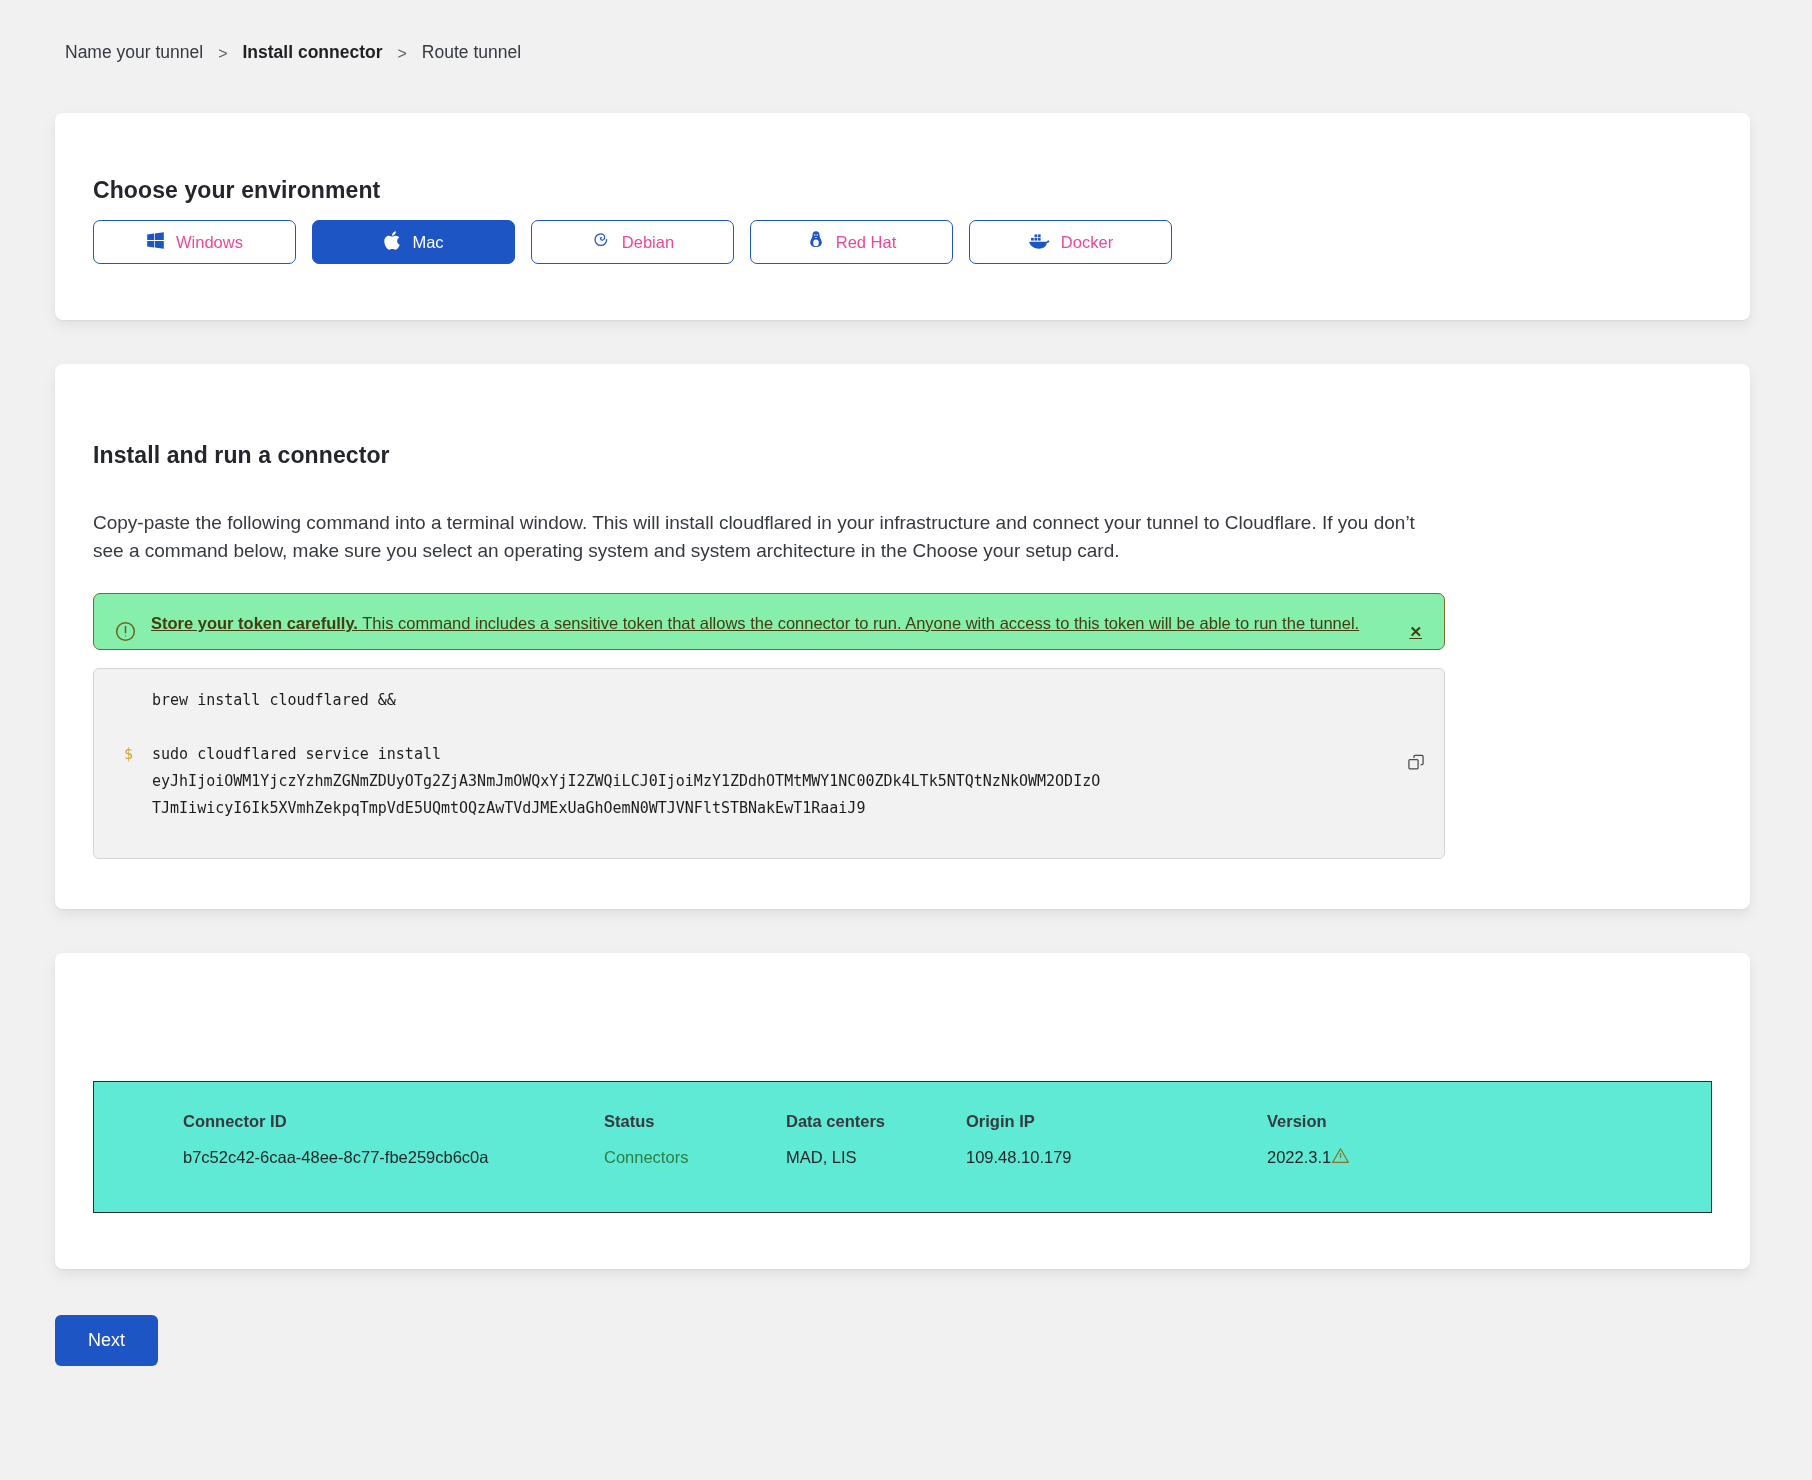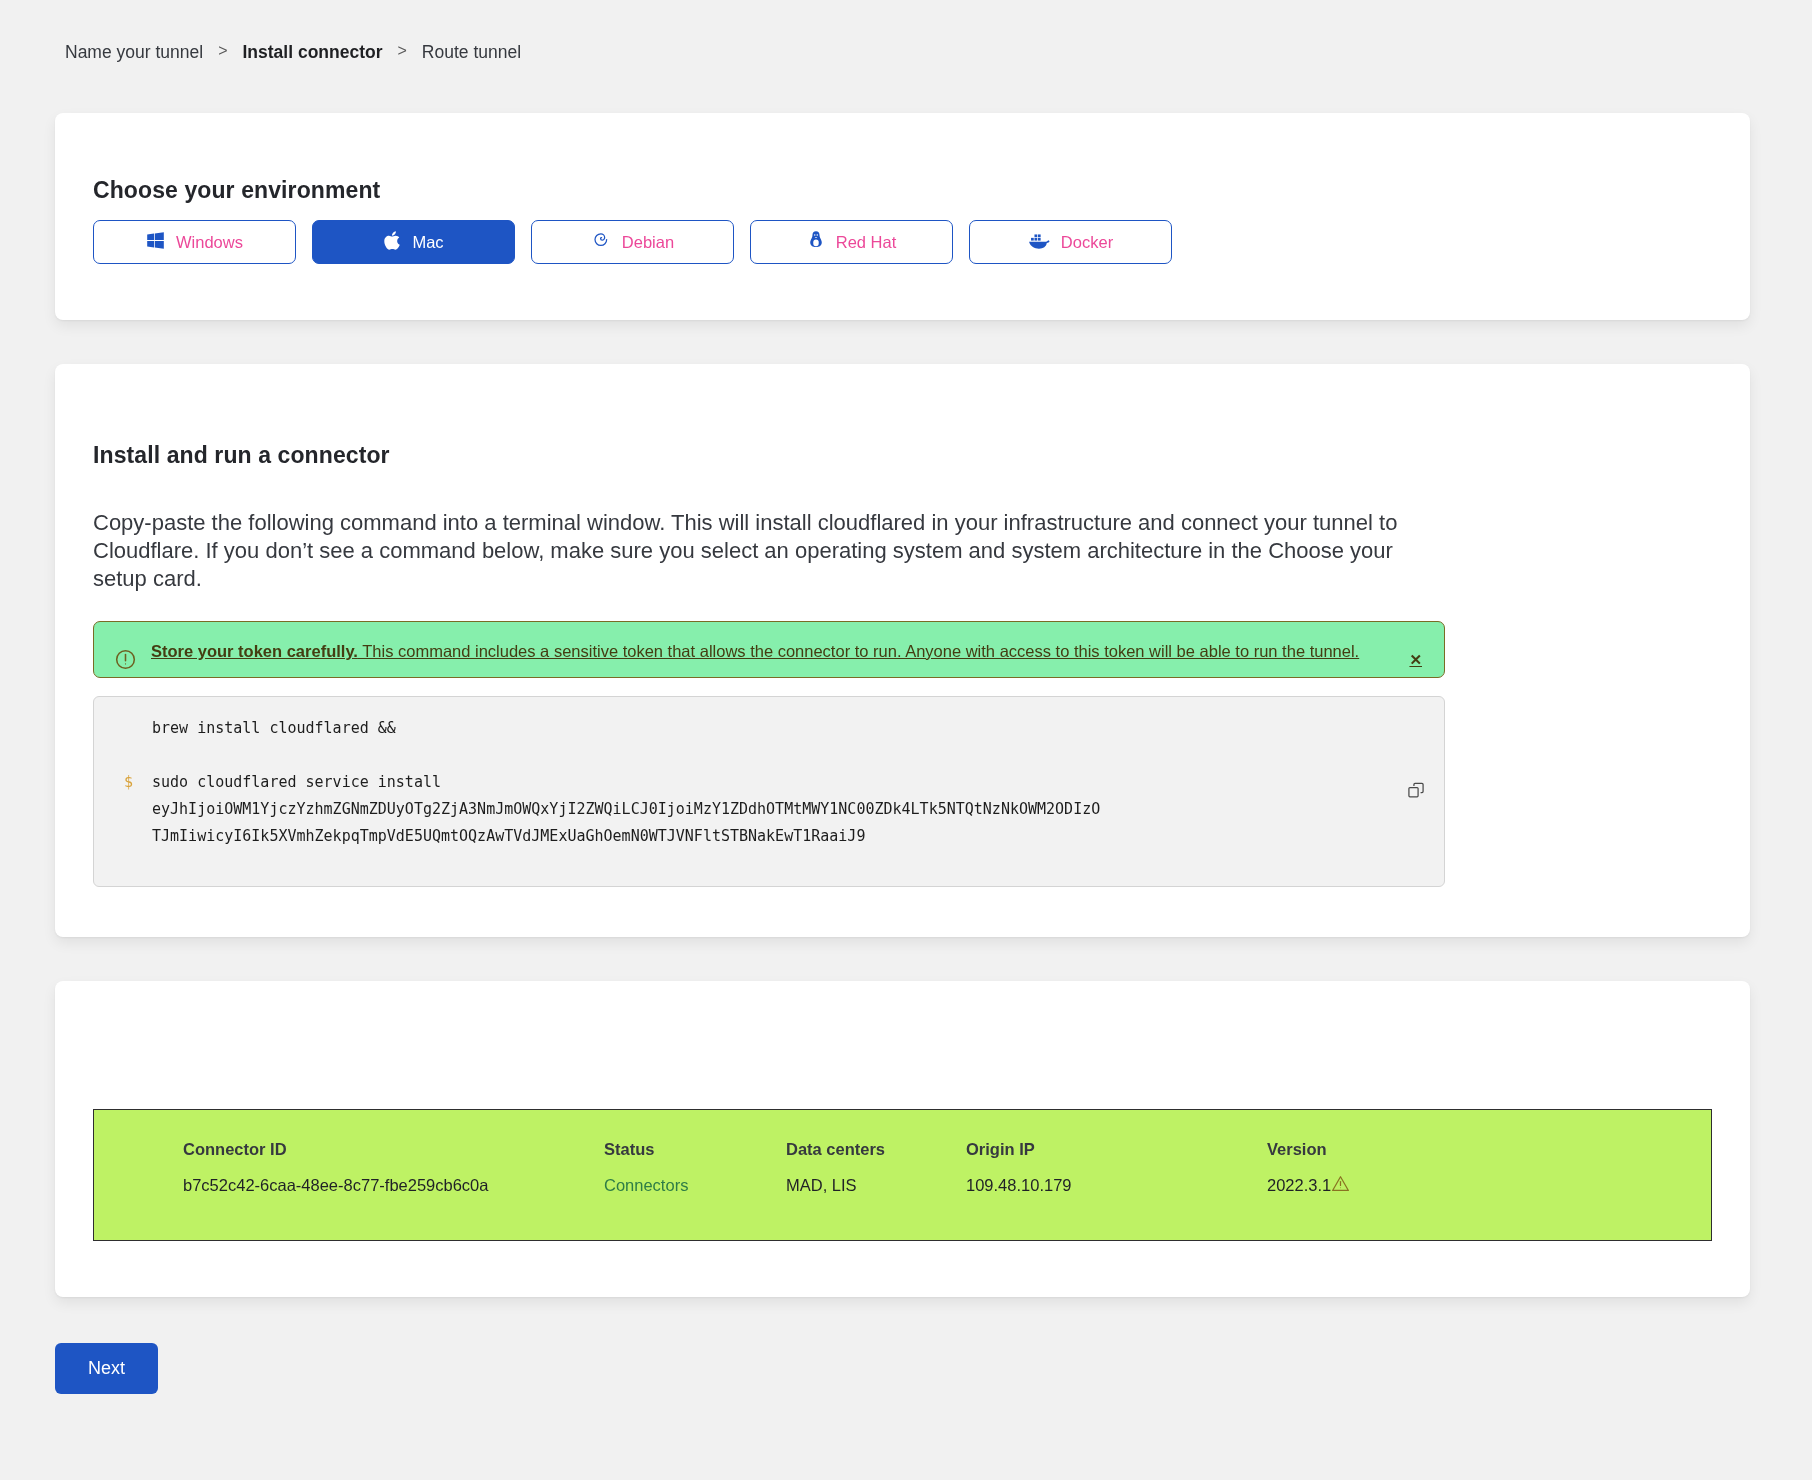--- a/index.html
+++ b/index.html
@@ -8,21 +8,21 @@
     min-height: 1480px;
     background: #f1f1f1;
     font-family: "Liberation Sans", sans-serif;
     color: #36393f;
     padding-bottom: 22px;
   }
   .breadcrumb {
     margin: 42px 0 0 65px;
     font-size: 17.5px;
     display: flex;
-    align-items: flex-start;
+    align-items: flex-end;
     gap: 15px;
     color: #36393f;
   }
   .breadcrumb .sep { color: #595959; font-size: 16px; }
   .breadcrumb .step.active { font-weight: 700; color: #1f2023; }
 
   .card {
     background: #ffffff;
     border-radius: 8px;
     box-shadow: 0 1px 2px rgba(0,0,0,0.05), 0 6px 14px rgba(0,0,0,0.07);
@@ -52,21 +52,21 @@
     font-family: "Liberation Sans", sans-serif;
     font-size: 16.5px;
     cursor: pointer;
   }
   .os-btn svg { flex: 0 0 auto; }
   .os-btn.selected { background: #1e55c4; color: #ffffff; }
 
   .inner-content { max-width: 1352px; }
   .desc {
     margin-top: 40px;
-    font-size: 22px;
+    font-size: 19px;
     line-height: 28px;
     color: #36393f;
   }
 
   .warning-banner {
     margin-top: 28px;
     background: #86efac;
     border: 1px solid #7a6b26;
     border-radius: 7px;
     padding: 14px 22px 2px 16px;
@@ -106,21 +106,21 @@
   }
   .copy-btn {
     position: absolute; right: 14px; top: 50%;
     transform: translateY(-50%);
     background: none; border: none; cursor: pointer; padding: 4px;
   }
 
   .connectors-table {
     margin-top: 48px;
     border: 1px solid #2e2e2e;
-    background: #bef264;
+    background: #5eead4;
     width: 1626px;
     max-width: 100%;
     padding: 30px 20px 44px 89px;
   }
   .t-row {
     display: grid;
     grid-template-columns: 421px 182px 180px 301px 1fr;
     align-items: center;
   }
   .t-row.head { font-weight: 700; color: #36393f; font-size: 16.5px; }

